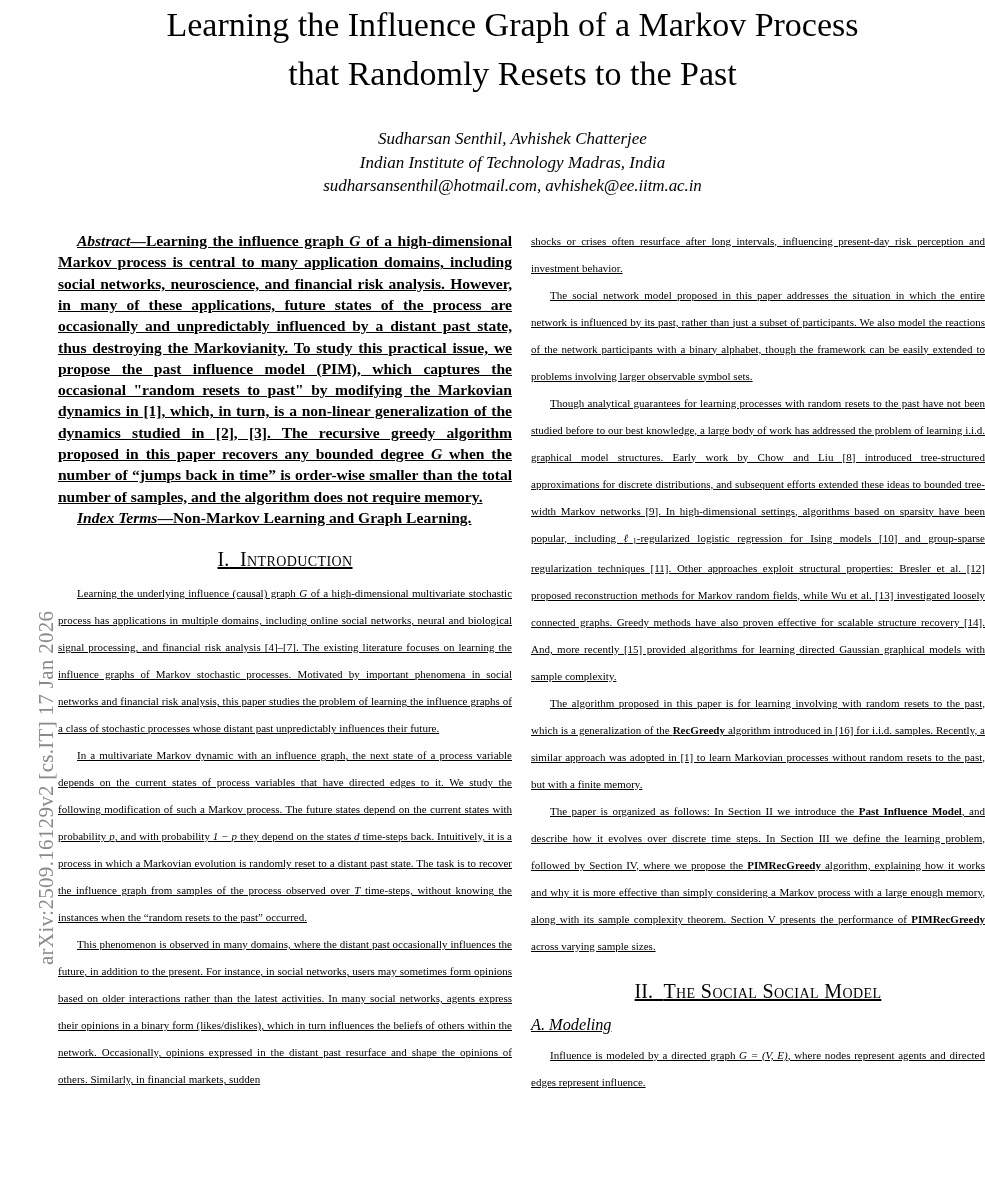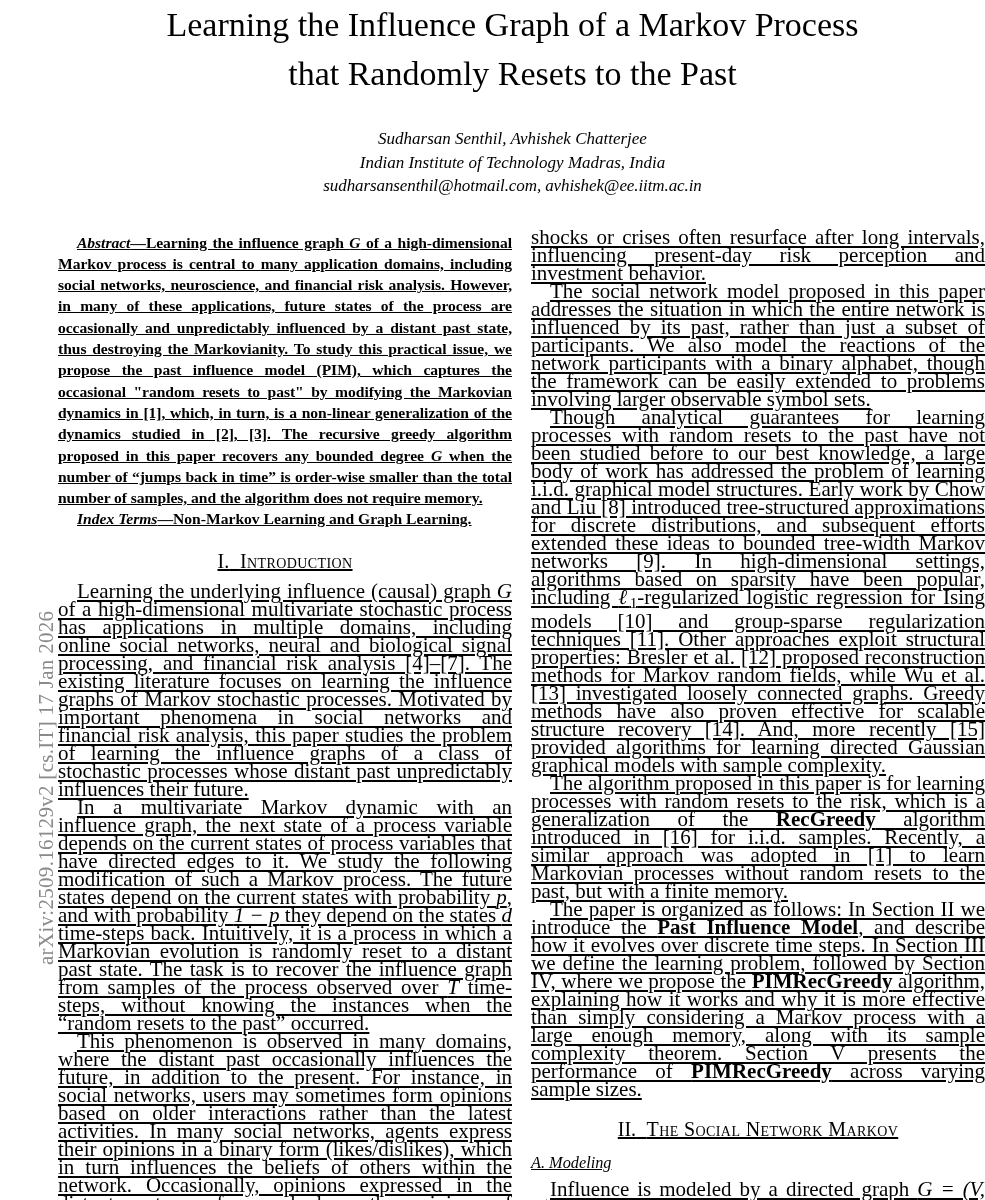--- a/index.html
+++ b/index.html
@@ -83,22 +83,22 @@
   }
   .col {
     width: 454px;
     flex: 0 0 454px;
   }
 
   p.para {
     margin: 0;
     text-align: justify;
     text-justify: inter-word;
-    font-size: 21px;
-    line-height: 18px;
+    font-size: 11px;
+    line-height: 27px;
     text-indent: 19px;
     hyphens: auto;
   }
   p.abstract {
     font-weight: bold;
     text-indent: 19px;
     font-size: 15.6px;
     line-height: 21.3px;
     letter-spacing: -0.05px;
   }
@@ -175,25 +175,25 @@
     </div>
 
     <div class="col" id="col-right">
 
       <p class="para" style="text-indent:0">shocks or crises often resurface after long intervals, influencing present-day risk perception and investment behavior.</p>
 
       <p class="para">The social network model proposed in this paper addresses the situation in which the entire network is influenced by its past, rather than just a subset of participants. We also model the reactions of the network participants with a binary alphabet, though the framework can be easily extended to problems involving larger observable symbol sets.</p>
 
       <p class="para"><span>Though analytical guarantees for learning processes with random resets to the past have not been studied before to our best knowledge, a large body of work has addressed the problem of learning i.i.d. graphical model structures. Early work by Chow and Liu [8] introduced tree-structured approximations for discrete distributions, and subsequent efforts extended these ideas to bounded tree-width Markov networks [9]. In high-dimensional settings, algorithms based on sparsity have been popular, including </span><span class="mi">ℓ</span><span class="sub mr">1</span><span>-regularized logistic regression for Ising models [10] and group-sparse regularization techniques [11]. Other approaches exploit structural properties: Bresler et al. [12] proposed reconstruction methods for Markov random fields, while Wu et al. [13] investigated loosely connected graphs. Greedy methods have also proven effective for scalable structure recovery [14]. And, more recently [15] provided algorithms for learning directed Gaussian graphical models with sample complexity.</span></p>
 
-      <p class="para"><span>The algorithm proposed in this paper is for learning processes with random resets to the risk, which is a generalization of the </span><span class="bd">RecGreedy</span><span> algorithm introduced in [16] for i.i.d. samples. Recently, a similar approach was adopted in [1] to learn Markovian processes without random resets to the past, but with a finite memory.</span></p>
+      <p class="para"><span>The algorithm proposed in this paper is for learning involving with random resets to the past, which is a generalization of the </span><span class="bd">RecGreedy</span><span> algorithm introduced in [16] for i.i.d. samples. Recently, a similar approach was adopted in [1] to learn Markovian processes without random resets to the past, but with a finite memory.</span></p>
 
       <p class="para"><span>The paper is organized as follows: In Section II we introduce the </span><span class="bd">Past Influence Model</span><span>, and describe how it evolves over discrete time steps. In Section III we define the learning problem, followed by Section IV, where we propose the </span><span class="bd">PIMRecGreedy</span><span> algorithm, explaining how it works and why it is more effective than simply considering a Markov process with a large enough memory, along with its sample complexity theorem. Section V presents the performance of </span><span class="bd">PIMRecGreedy</span><span> across varying sample sizes.</span></p>
 
-      <h2 class="section-head"><span class="num">II.</span>&nbsp; <span>The Social Network Markov</span></h2>
+      <h2 class="section-head"><span class="num">II.</span>&nbsp; <span>The Social Social Model</span></h2>
 
       <h3 class="subsection-head">A.  Modeling</h3>
 
       <p class="para"><span>Influence is modeled by a directed graph </span><span class="mi">G = (V, E)</span><span>, where nodes represent agents and directed edges represent influence.</span></p>
 
     </div>
 
   </div>
 </div>
 

